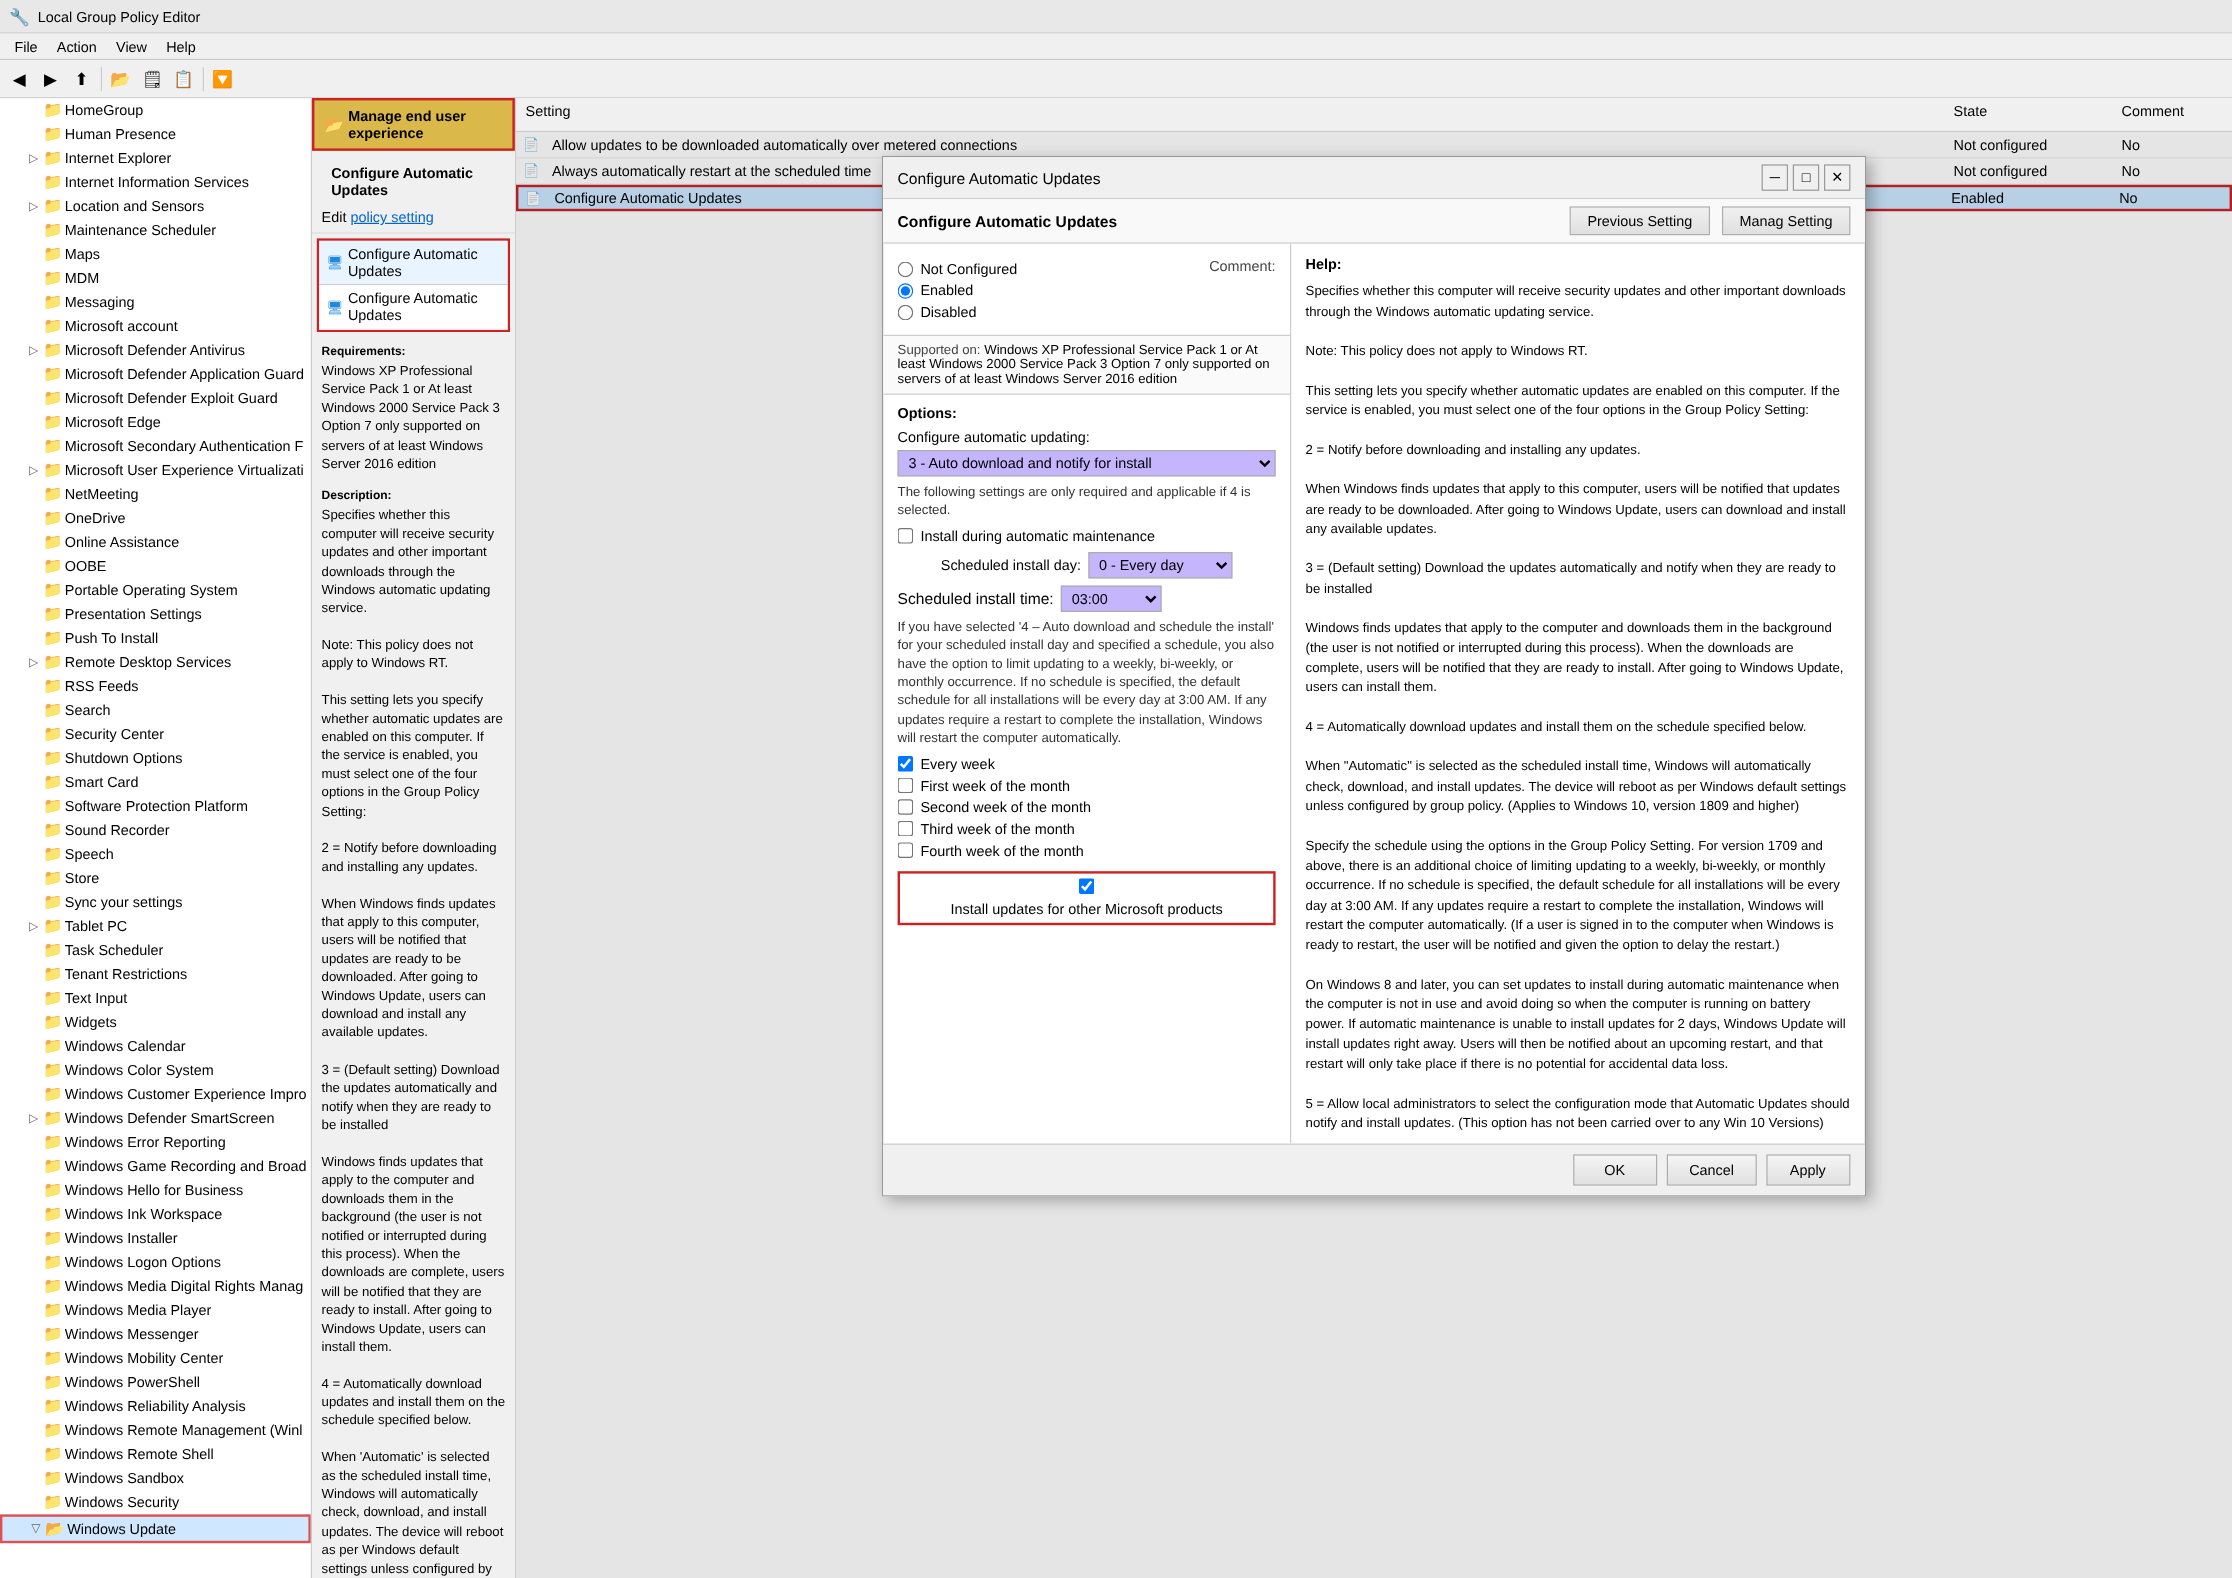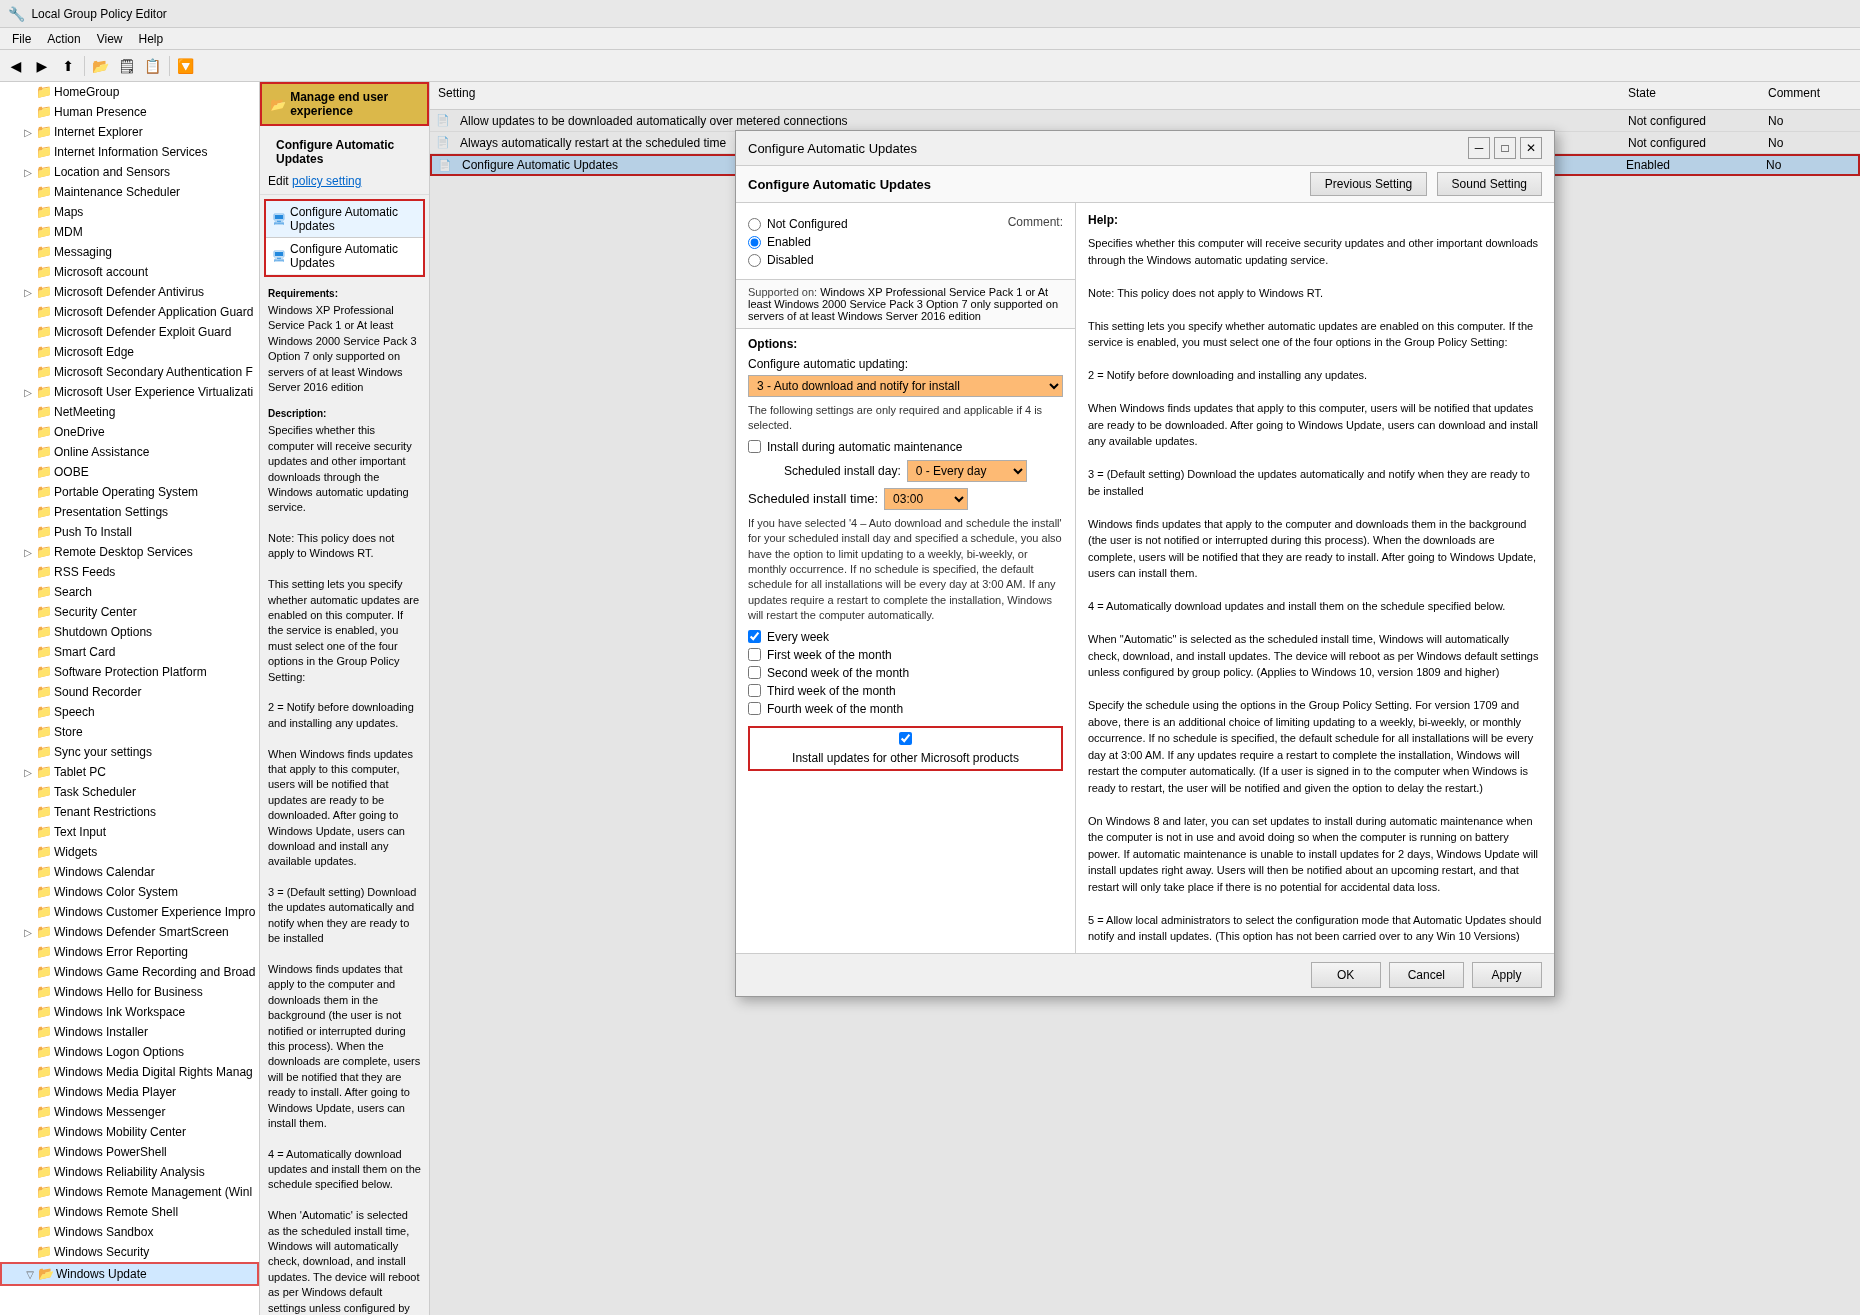--- a/index.html
+++ b/index.html
@@ -255,21 +255,21 @@
       overflow-y: auto;
     }
     .options-title { font-weight: bold; font-size: 12px; margin-bottom: 6px; }
     .dropdown-row { display: flex; align-items: center; gap: 6px; margin-bottom: 6px; font-size: 12px; }
     .dropdown-label { font-size: 12px; }
     .dropdown-select {
       flex: 1;
       padding: 2px 4px;
       border: 1px solid #adadad;
       font-size: 12px;
-      background: #fdba74;
+      background: #c4b5fd;
     }
     .note-text { font-size: 11px; color: #333; margin: 6px 0; line-height: 1.4; }
     .checkbox-row { display: flex; align-items: center; gap: 6px; margin: 4px 0; font-size: 12px; }
     .time-input {
       width: 80px;
       padding: 2px 4px;
       border: 1px solid #adadad;
       font-size: 12px;
     }
     .checkbox-install { border: 2px solid #e05050; padding: 2px; margin-top: 8px; flex-direction: column; }
@@ -742,21 +742,21 @@
               <button class="dialog-control-btn">─</button>
               <button class="dialog-control-btn">□</button>
               <button class="dialog-control-btn">✕</button>
             </div>
           </div>
 
           <div class="dialog-nav">
             <span class="dialog-nav-left">Configure Automatic Updates</span>
             <div>
               <button class="nav-btn">Previous Setting</button>
-              <button class="nav-btn">Sound Setting</button>
+              <button class="nav-btn">Manag Setting</button>
             </div>
           </div>
 
           <div class="dialog-body">
 
             <div class="config-panel">
 
               <div class="config-top">
                 <div style="display: flex; justify-content: space-between; align-items: flex-start;">
                   <div class="radio-group">

